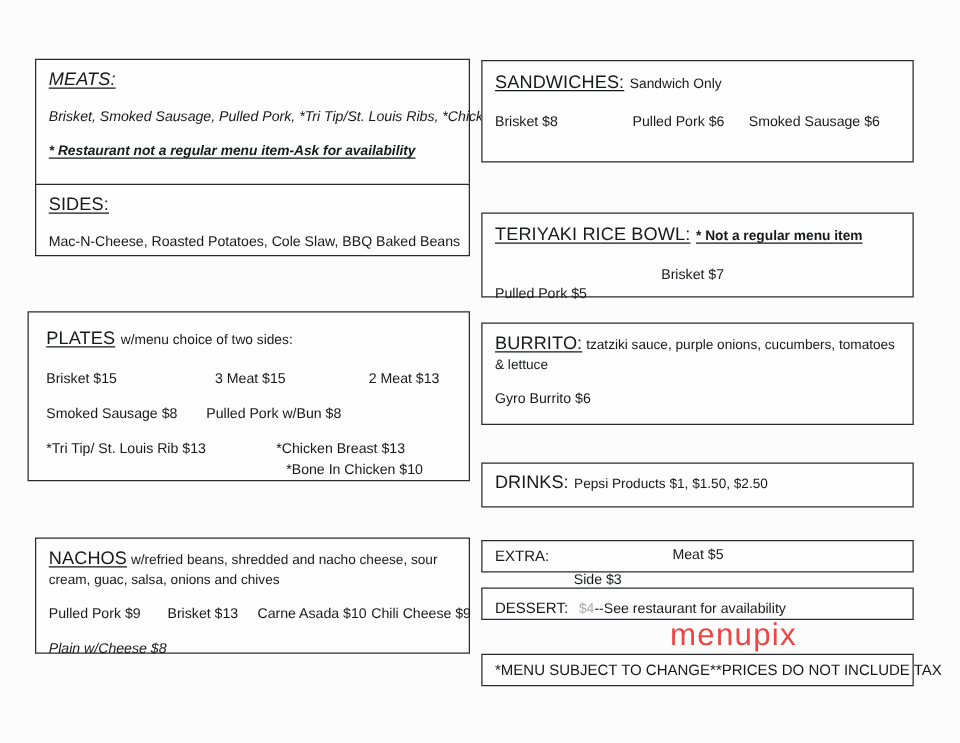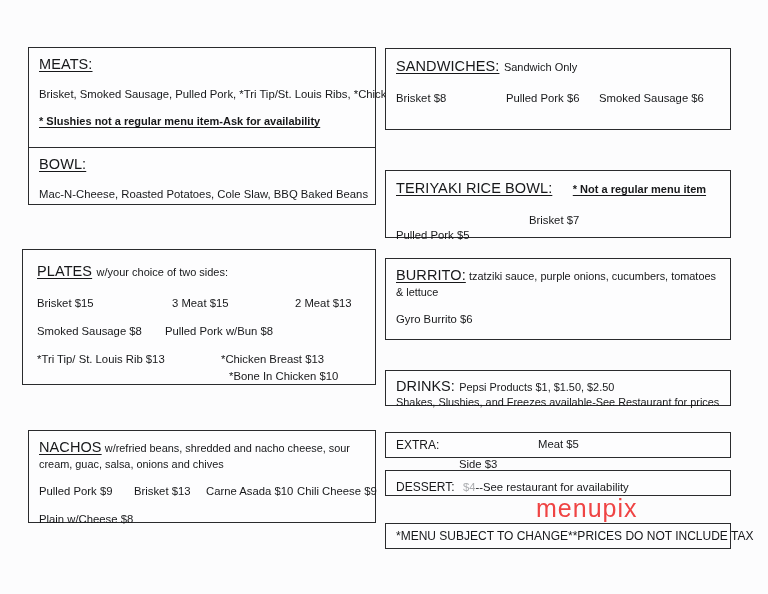--- a/index.html
+++ b/index.html
@@ -74,38 +74,38 @@
     color: #ef4444;
     font-family: "Liberation Sans", sans-serif;
     user-select: none;
   }
 </style>
 </head>
 <body>
 
 <div id="page">
 
-  <div class="box" style="left:28px; top:47px; width:348px; height:106px;">
+  <div class="box" style="left:28px; top:47px; width:348px; height:106px;font-style:italic;">
     <div class="line hd">MEATS:</div>
     <div class="gap-md"></div>
     <div class="line body-txt">Brisket, Smoked Sausage, Pulled Pork, *Tri Tip/St. Louis Ribs, *Chicken</div>
     <div class="gap-md"></div>
-    <div class="line bold-ul">* Slushies not a regular menu item-Ask for availability</div>
+    <div class="line bold-ul">* Restaurant not a regular menu item-Ask for availability</div>
   </div>
 
   <div class="box" style="left:28px; top:147px; width:348px; height:58px;">
-    <div class="line hd">BOWL:</div>
+    <div class="line hd">SIDES:</div>
     <div class="gap-md"></div>
     <div class="line body-txt">Mac-N-Cheese, Roasted Potatoes, Cole Slaw, BBQ Baked Beans</div>
   </div>
 
   <div class="box" style="left:22px; top:249px; width:354px; height:136px; padding-left:14px;">
     <div class="line" style="padding-top:4px;">
       <span class="hd">PLATES</span>
-      <span class="sub">w/your choice of two sides:</span>
+      <span class="sub">w/menu choice of two sides:</span>
     </div>
     <div class="gap-lg"></div>
     <div class="row">
       <span class="c" style="left:0px;">Brisket $15</span>
       <span class="c" style="left:135px;">3 Meat $15</span>
       <span class="c" style="left:258px;">2 Meat $13</span>
     </div>
     <div class="gap-md"></div>
     <div class="row">
       <span class="c" style="left:0px;">Smoked Sausage $8</span>
@@ -129,41 +129,41 @@
     </div>
     <div class="gap-md"></div>
     <div class="row">
       <span class="c" style="left:0px;">Pulled Pork $9</span>
       <span class="c" style="left:95px;">Brisket $13</span>
       <span class="c" style="left:167px;">Carne Asada $10</span>
       <span class="c" style="left:258px;">Chili Cheese $9</span>
     </div>
     <div class="gap-md"></div>
     <div class="row">
-      <span class="c" style="left:0px;">Plain w/Cheese $8</span>
+      <span class="c" style="left:0px;font-style:italic;">Plain w/Cheese $8</span>
     </div>
   </div>
 
   <div class="box" style="left:385px; top:48px; width:346px; height:82px;">
     <div class="line">
       <span class="hd">SANDWICHES:</span>
       <span class="sub">Sandwich Only</span>
     </div>
     <div class="gap-lg"></div>
     <div class="row">
       <span class="c" style="left:0px;">Brisket $8</span>
       <span class="c" style="left:110px;">Pulled Pork $6</span>
       <span class="c" style="left:203px;">Smoked Sausage $6</span>
     </div>
   </div>
 
   <div class="box" style="left:385px; top:170px; width:346px; height:68px;">
     <div class="line">
       <span class="hd">TERIYAKI RICE BOWL:</span>
-      <span class="bold-ul" style="margin-left:16px;">* Not a regular menu item</span>
+      <span class="bold-ul" style="margin-left:0;">* Not a regular menu item</span>
     </div>
     <div class="gap-lg"></div>
     <div class="row">
       <span class="c" style="left:0px;margin-top:15px;">Pulled Pork $5</span>
       <span class="c" style="left:133px;">Brisket $7</span>
     </div>
   </div>
 
   <div class="box" style="left:385px; top:258px; width:346px; height:82px;">
     <div class="wrapline">
@@ -174,21 +174,20 @@
     <div class="row">
       <span class="c" style="left:0px;">Gyro Burrito $6</span>
     </div>
   </div>
 
   <div class="box" style="left:385px; top:370px; width:346px; height:36px; padding-top:5px;">
     <div class="line">
       <span class="hd-nounderline">DRINKS:</span>
       <span class="body-sm">Pepsi Products $1, $1.50, $2.50</span>
     </div>
-    <div class="line body-sm">Shakes, Slushies, and Freezes available-See Restaurant for prices</div>
   </div>
 
   <div class="box" style="left:385px; top:432px; width:346px; height:26px; padding-top:5px;">
     <div class="row">
       <span class="c" style="left:0px; font-size:12px;">EXTRA:</span>
       <span class="c" style="left:63px;margin-top:20px;">Side $3</span>
       <span class="c" style="left:142px;">Meat $5</span>
     </div>
   </div>
 

